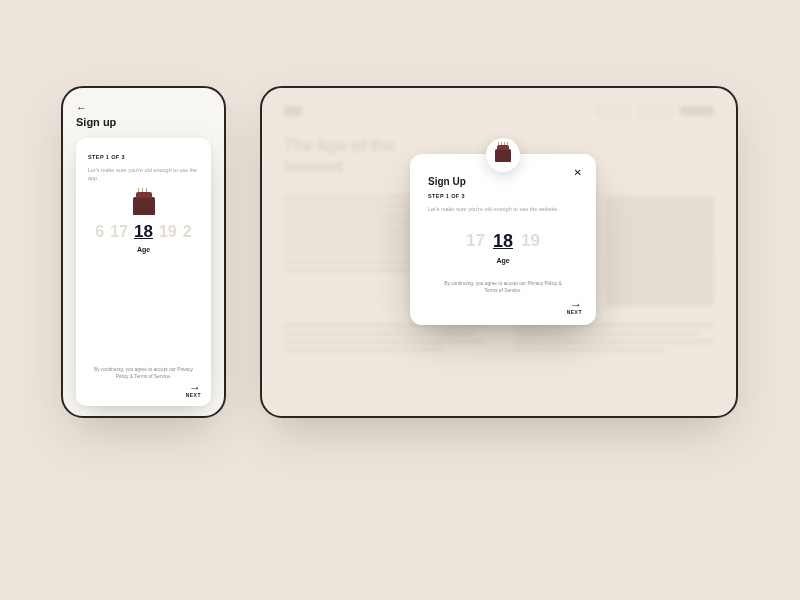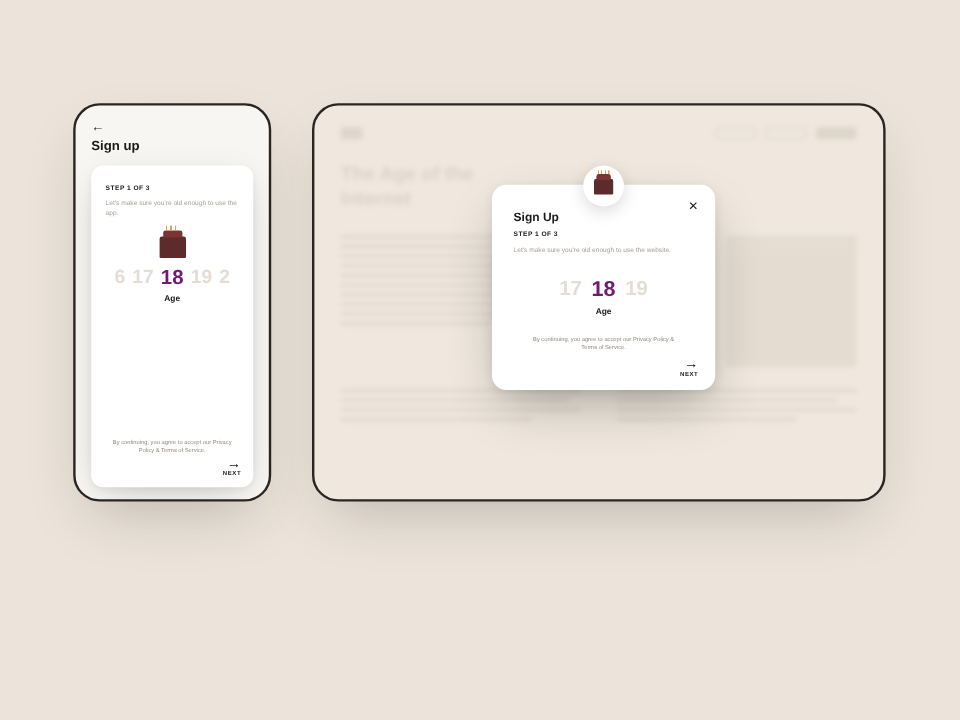--- a/index.html
+++ b/index.html
@@ -34,21 +34,21 @@
     padding: 16px 12px 8px 12px;
     display:flex; flex-direction:column;
     position: relative;
   }
   .step { font-size: 5.5px; font-weight: 700; letter-spacing: 0.4px; margin-bottom: 6px; }
   .subtitle { font-size: 5.5px; color: #a79f97; line-height: 1.5; margin-bottom: 14px; }
 
   .age-picker { position: relative; text-align:center; }
   .age-row   { white-space: nowrap; font-weight:700; position:relative; height:22px; display:flex; justify-content:center; align-items:center; gap:6px; }
   .age-num   { font-size:16px; color:#e4ddd4; }
-  .age-num.sel { color:#701a75; font-size:17px; }
+  .age-num.sel { color:#0f172a; font-size:17px;text-decoration:underline; }
   .age-label { font-size:7px; font-weight:600; margin-top:3px; }
 
   .cake {
     width: 22px; height: 18px; margin: 0 auto 6px auto; position:relative;
     background: #5d2b2b; border-radius: 2px 2px 1px 1px;
   }
   .cake::before{
     content:""; position:absolute; top:-5px; left:3px; right:3px; height:6px;
     background:#7a3434; border-radius:2px 2px 0 0;
   }

